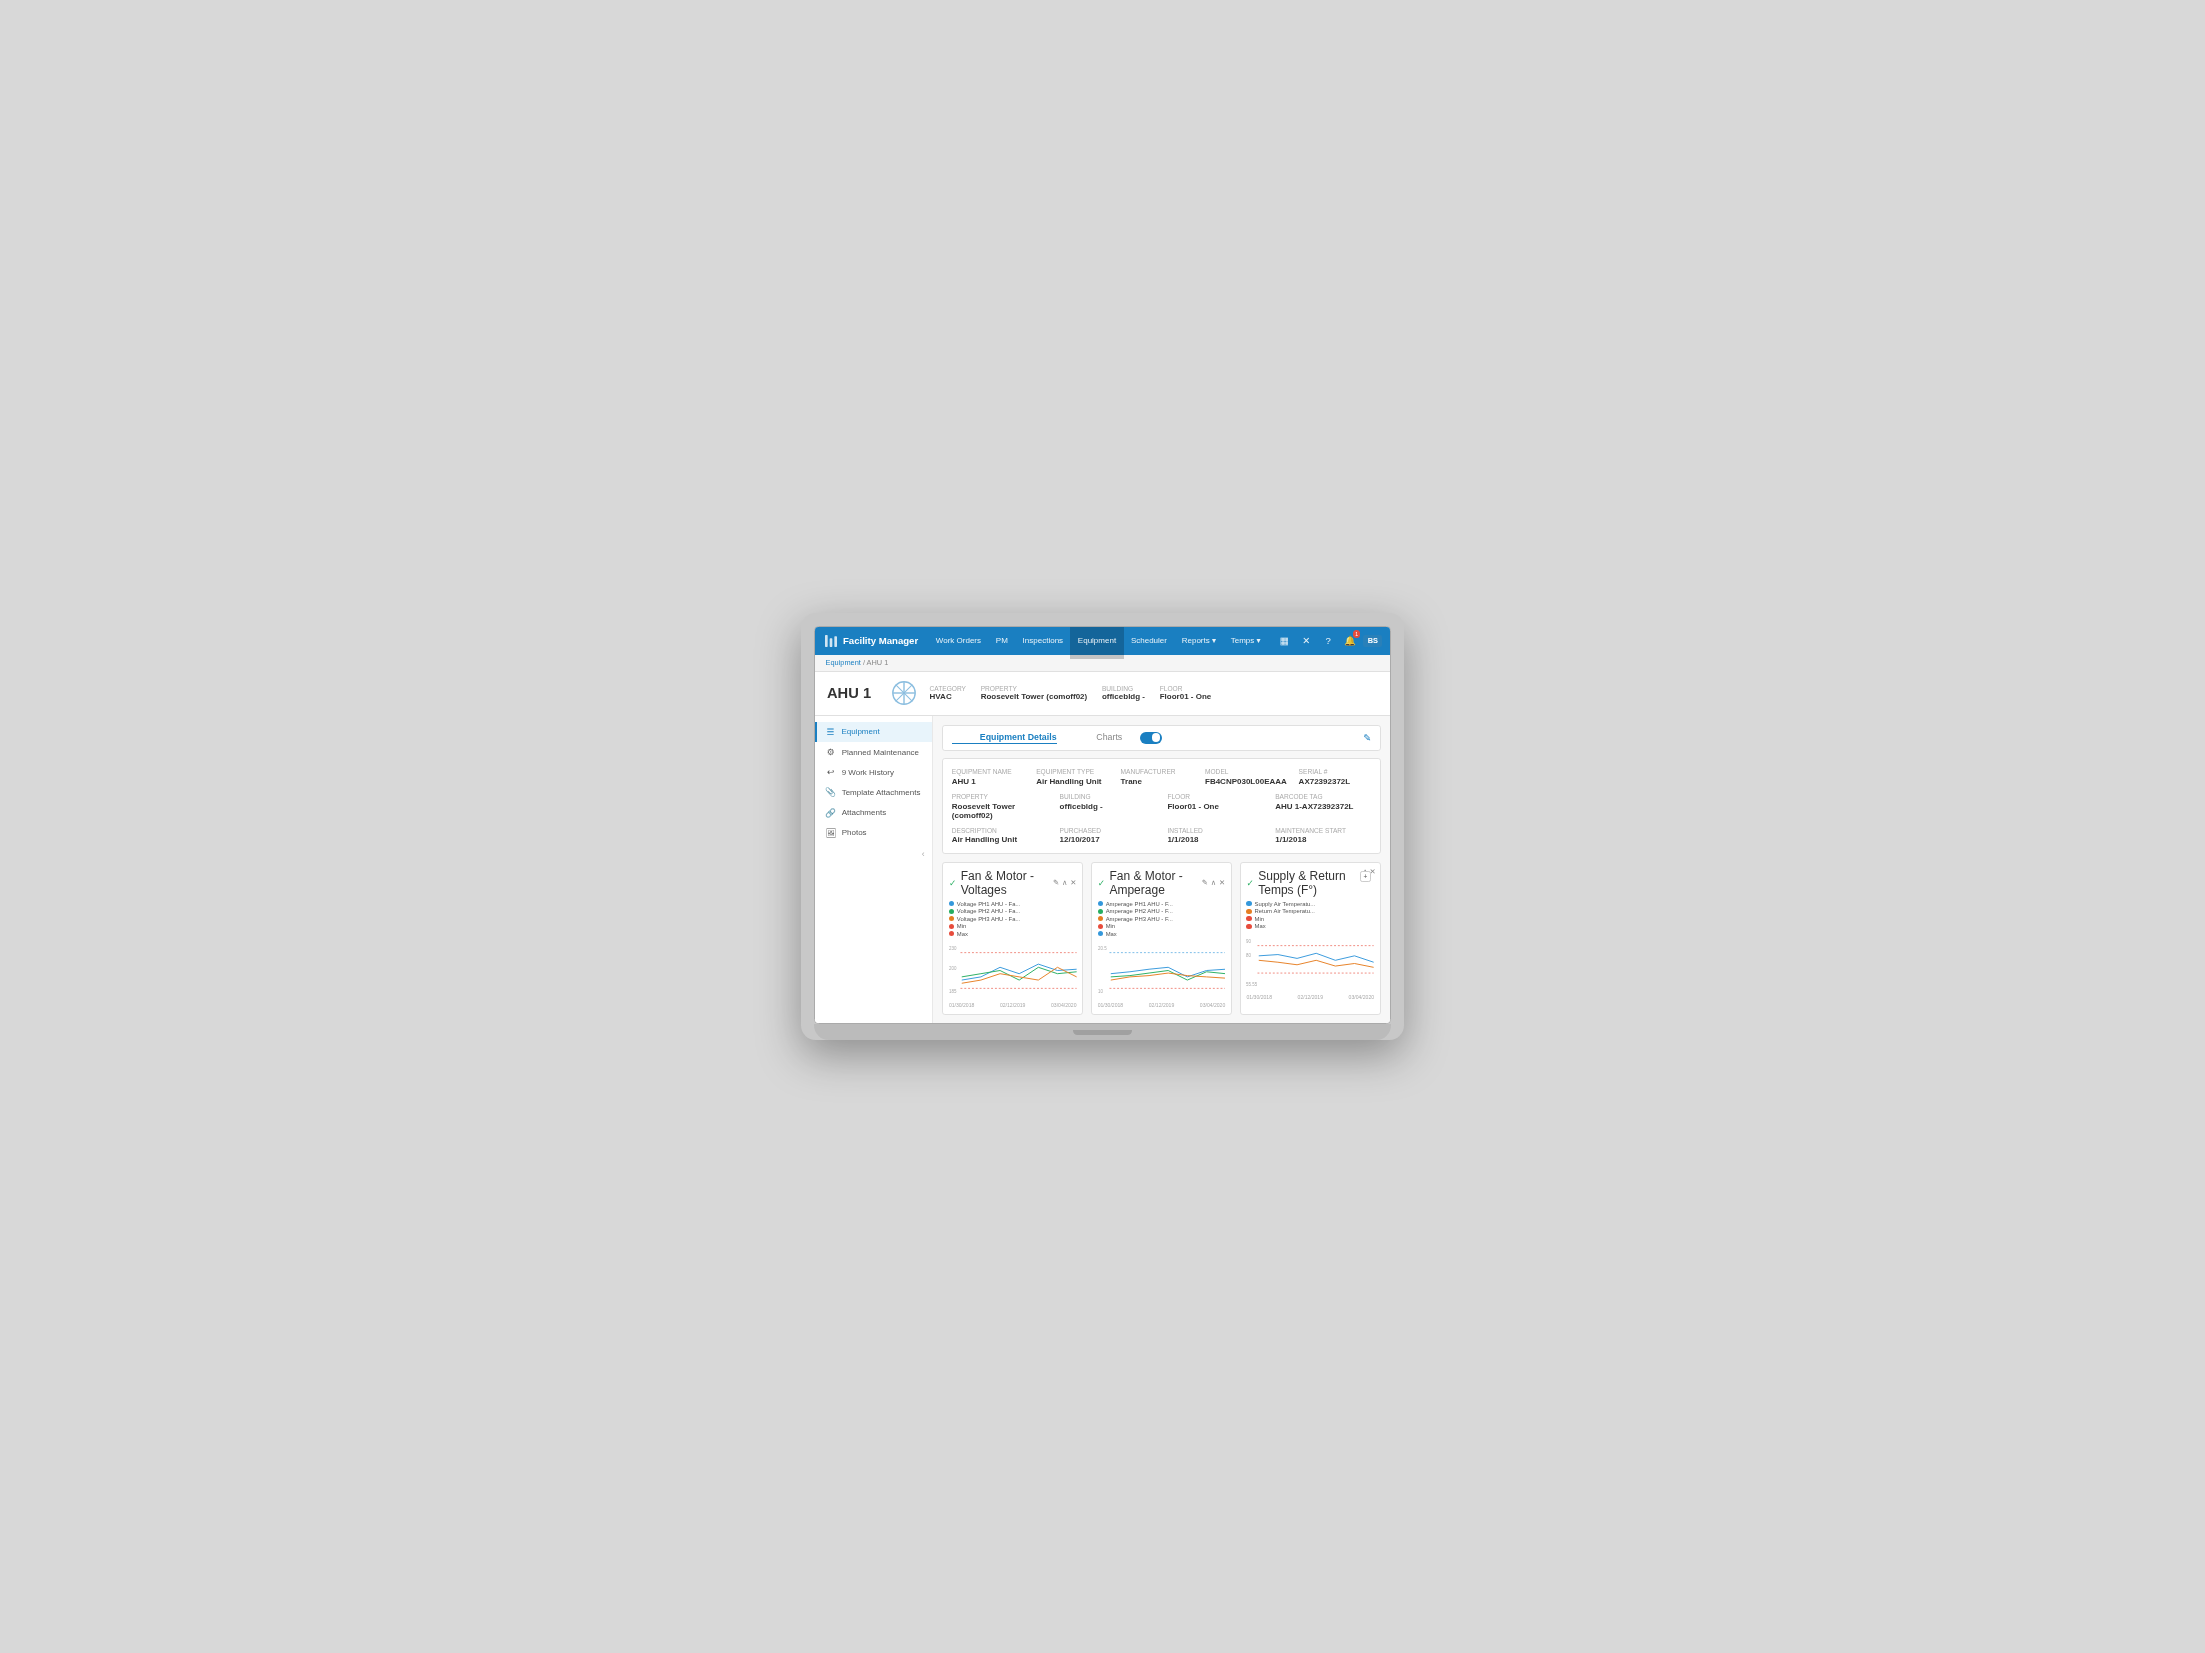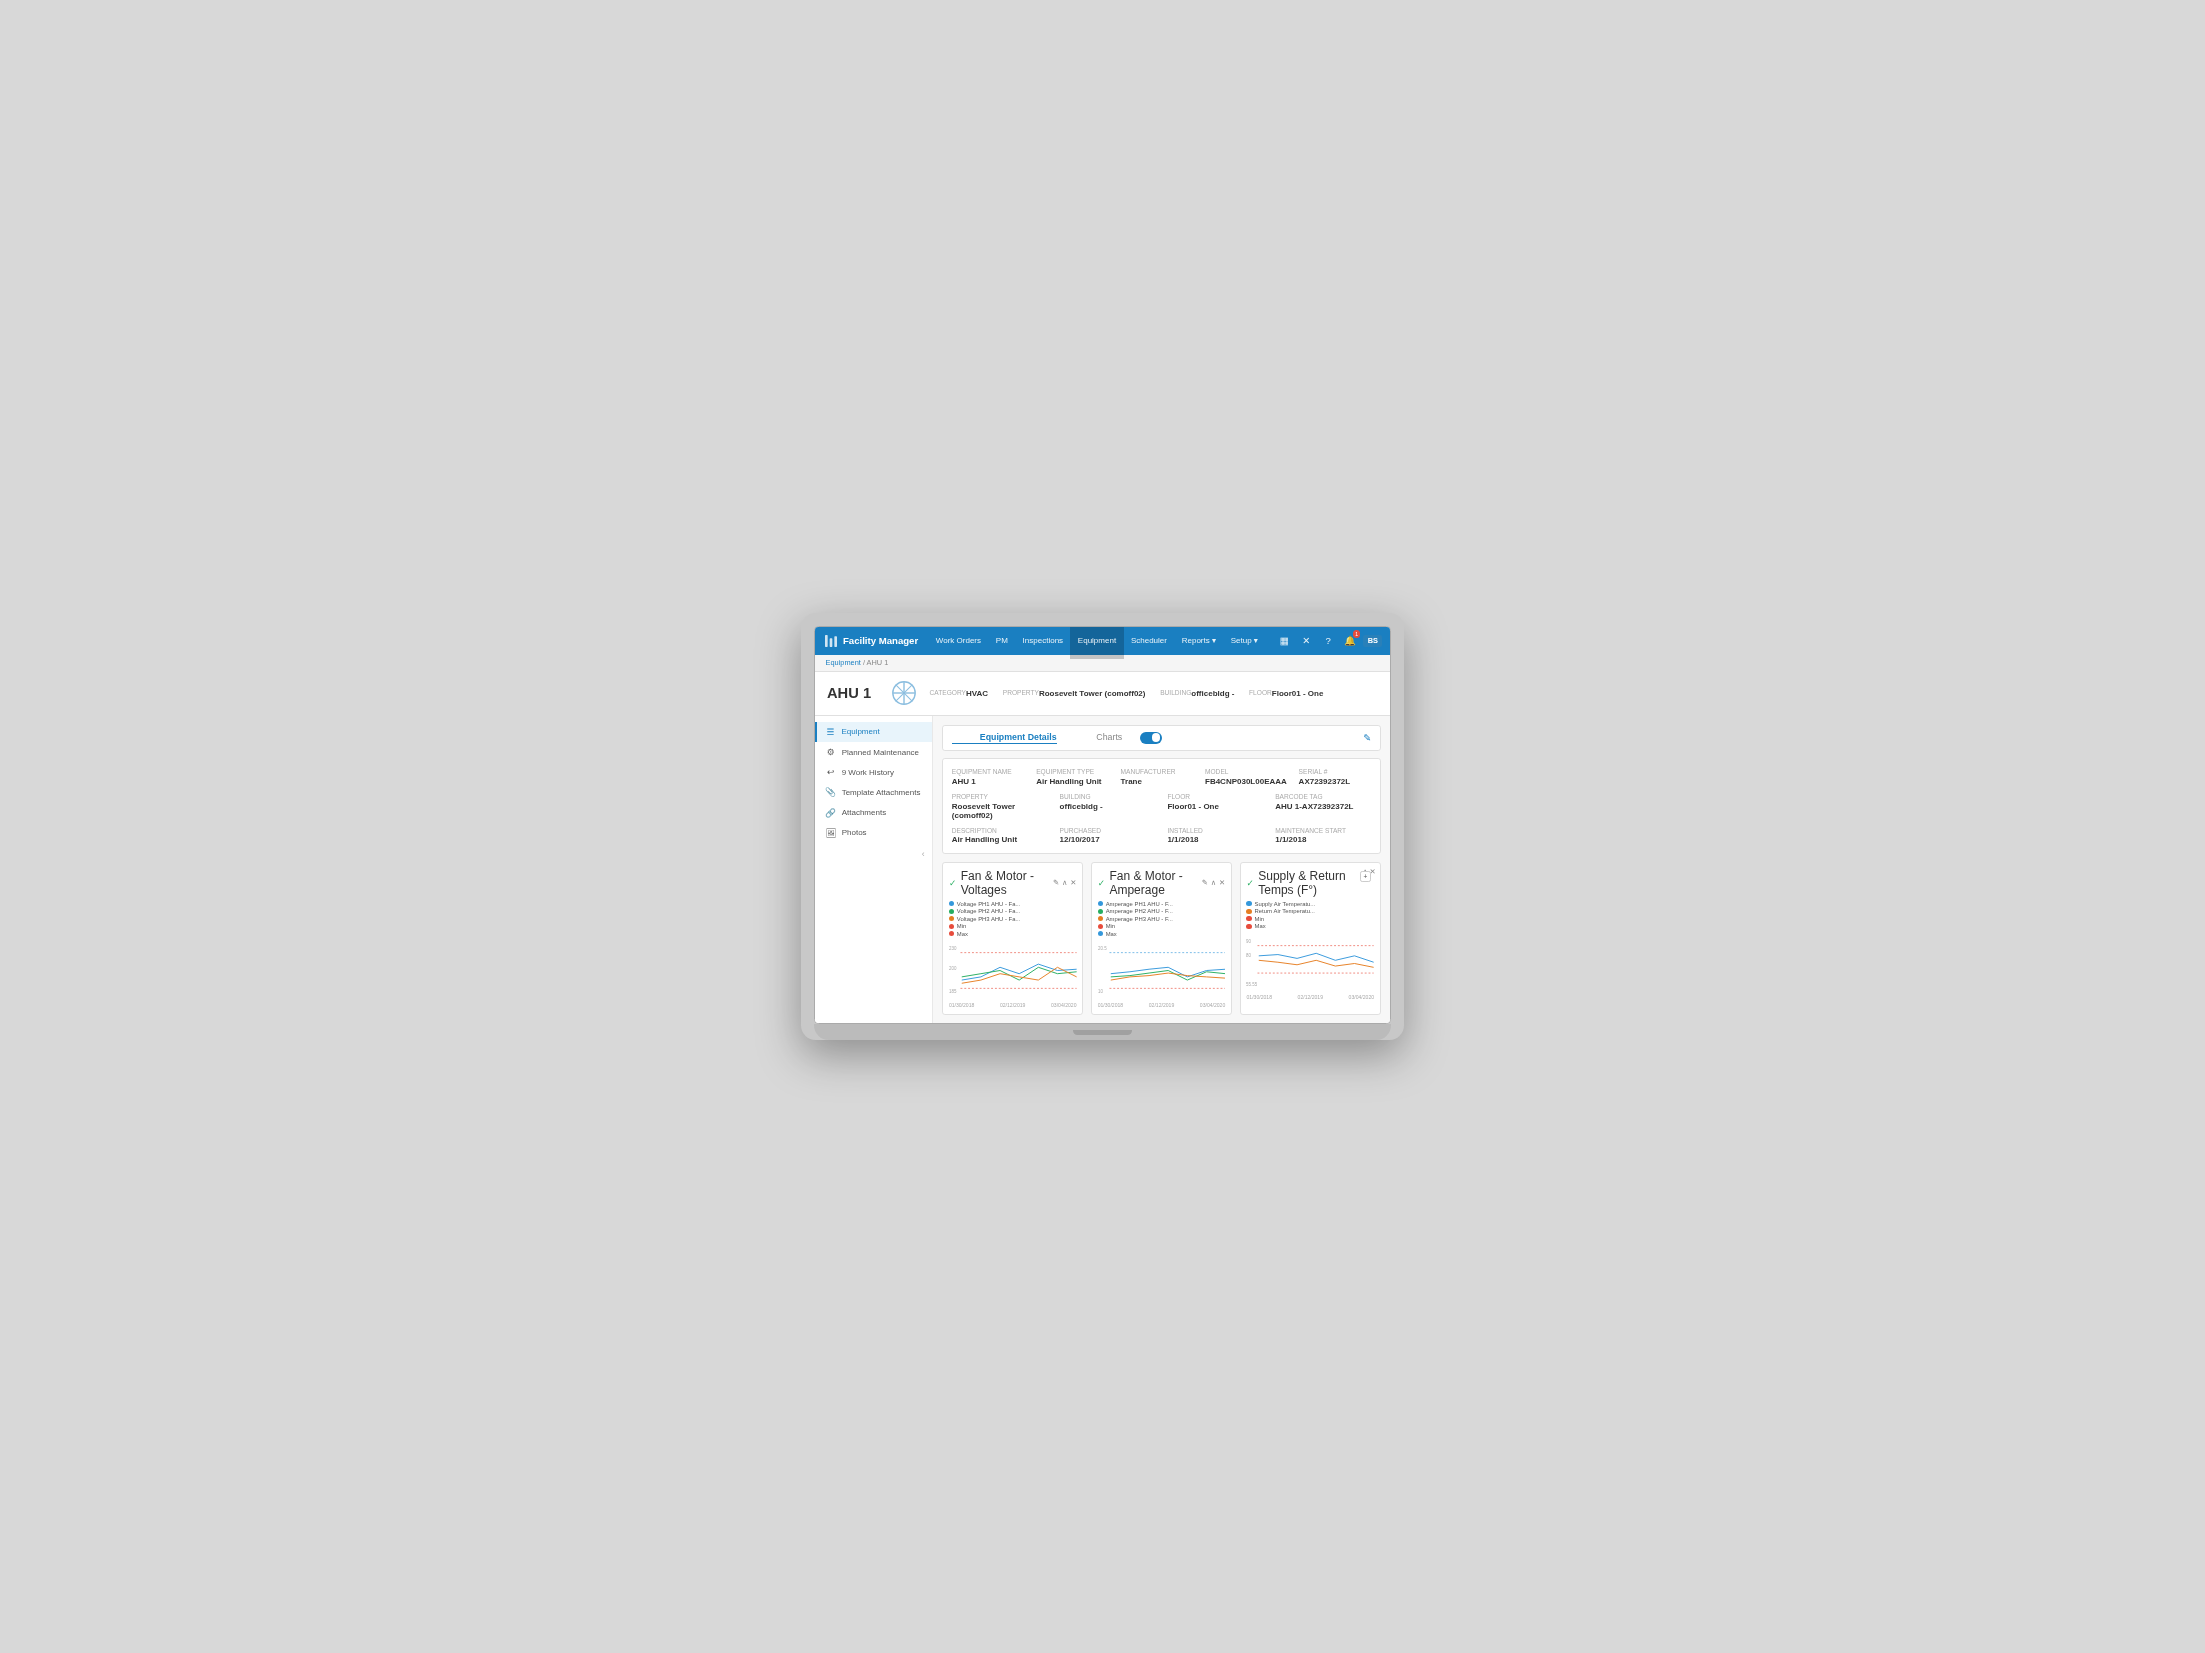--- a/index.html
+++ b/index.html
@@ -154,21 +154,21 @@
       height: 28px;
       opacity: 0.5;
     }
     .eq-meta {
       display: flex;
       gap: 14.7px;
       flex: 1;
     }
     .eq-meta-group {
       display: flex;
-      flex-direction: row;
+      flex-direction: column;
     }
     .eq-meta-label {
       font-size: 6.6px;
       color: #aaa;
       text-transform: uppercase;
     }
     .eq-meta-value {
       font-size: 8px;
       color: #333;
       font-weight: 600;
@@ -413,21 +413,21 @@
         </svg>
         <span>Facility Manager</span>
       </div>
       <div class="topnav-links">
         <div class="nav-link">Work Orders</div>
         <div class="nav-link">PM</div>
         <div class="nav-link">Inspections</div>
         <div class="nav-link active">Equipment</div>
         <div class="nav-link">Scheduler</div>
         <div class="nav-link">Reports ▾</div>
-        <div class="nav-link">Setup ▾</div>
+        <div class="nav-link">Temps ▾</div>
       </div>
       <div class="topnav-right">
         <div class="nav-icon-btn">▦</div>
         <div class="nav-icon-btn">✕</div>
         <div class="nav-icon-btn">?</div>
         <div class="nav-icon-btn">
           🔔
           <span class="nav-badge">1</span>
         </div>
         <div class="user-badge">BS</div>

